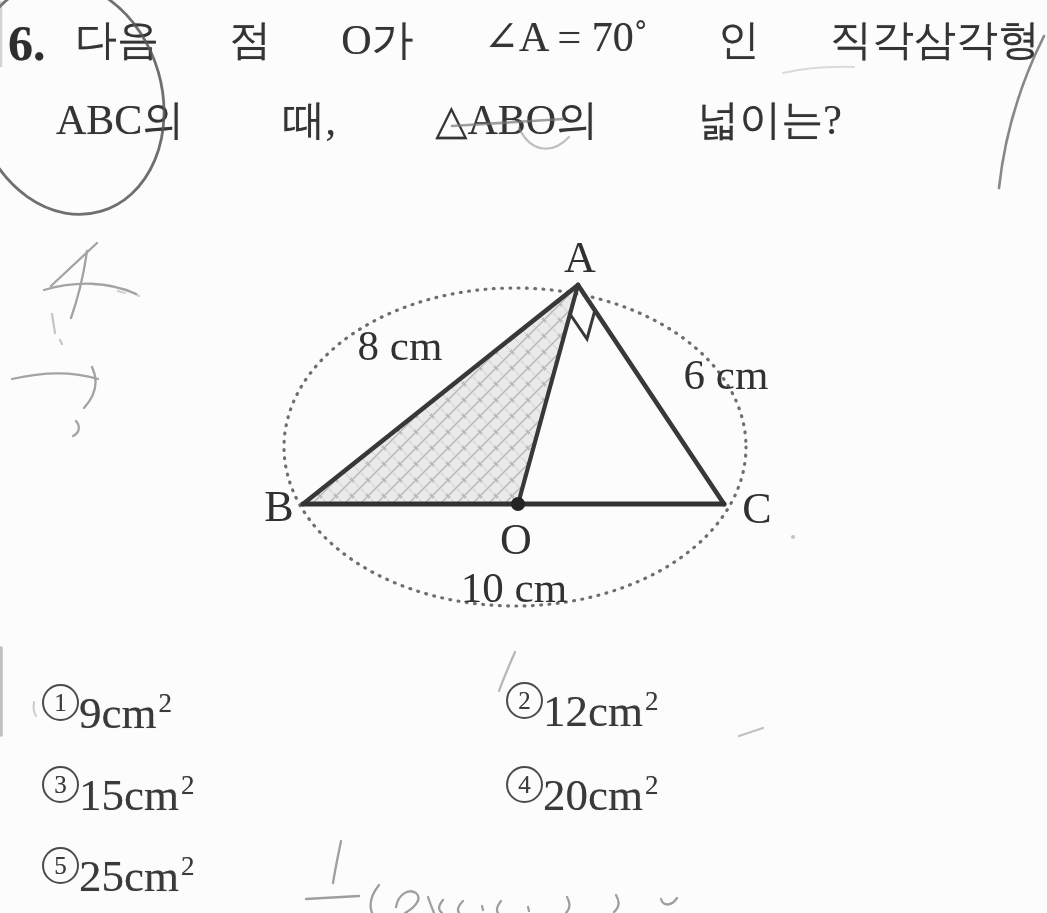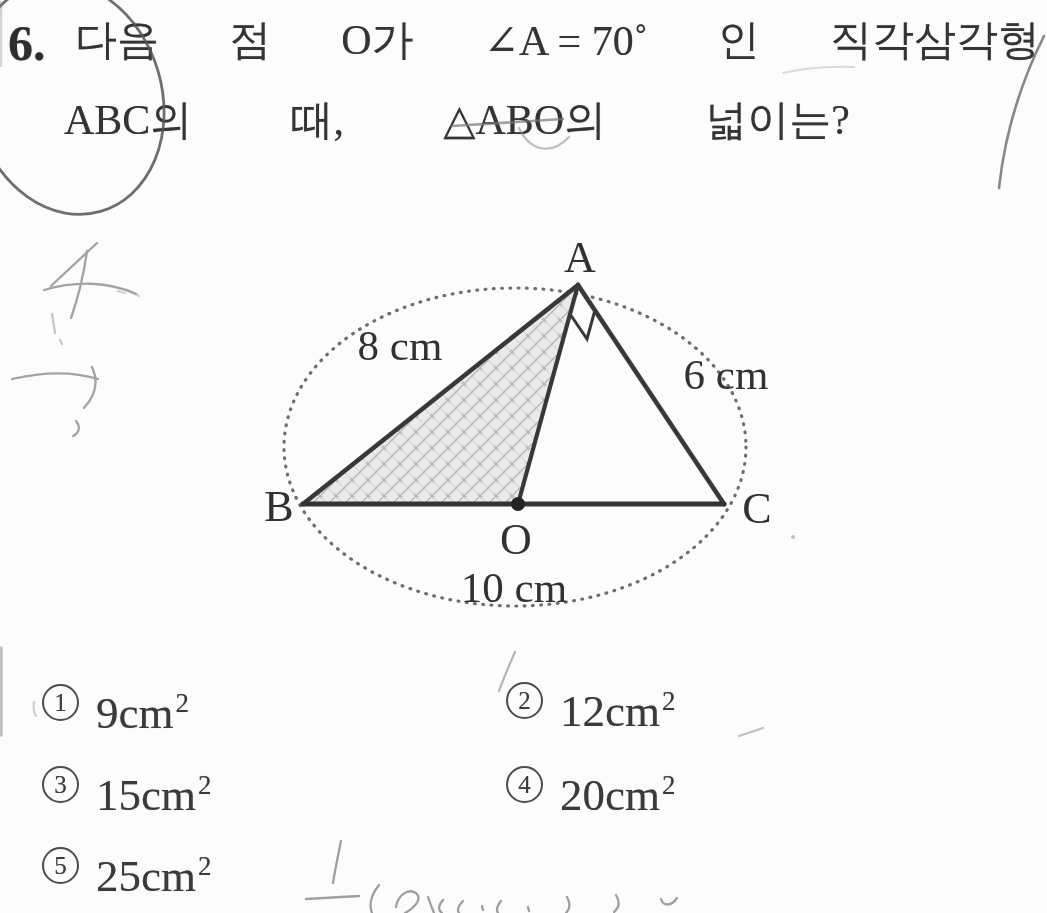--- a/index.html
+++ b/index.html
@@ -10,40 +10,40 @@
     color:#333;
   }
   .ptext { text-shadow:0 0 0.7px rgba(50,50,50,0.5); }
 
   #qnum {
     position:absolute; left:8px; top:14px;
     font-size:50px; font-weight:bold; color:#2e2e2e;
   }
   .qline {
     position:absolute; display:flex; justify-content:space-between;
-    align-items:center; font-size:42px; color:#343434;
+    align-items:flex-start; font-size:42px; color:#343434;
     white-space:nowrap;
   }
   #line1 { left:75px; top:12px; width:965px; }
-  #line2 { left:64px; top:92px; width:786px; }
+  #line2 { left:56px; top:92px; width:786px; }
 
   svg.layer { position:absolute; left:0; top:0; pointer-events:none; }
 
   .svgt { font-family:"Liberation Serif","DejaVu Serif",serif; fill:#313131; }
 
   .choice { position:absolute; display:flex; align-items:flex-start; }
   .cnum {
     width:37px; height:37px; box-sizing:border-box;
     border:2.5px solid #4c4c4c; border-radius:50%;
     display:flex; align-items:center; justify-content:center;
     font-size:25px; color:#3c3c3c; margin-top:4px;
     text-shadow:0 0 0.6px rgba(60,60,60,0.5);
   }
   .cval {
-    margin-left:17px; font-size:45px; line-height:46px; color:#3a3a3a;
+    font-size:45px; line-height:46px; color:#3a3a3a;
   }
   .cval sup { font-size:27px; margin-left:2px; }
 
   #choice-1 { left:42px;  top:680px; }
   #choice-2 { left:506px; top:678px; }
   #choice-3 { left:42px;  top:762px; }
   #choice-4 { left:506px; top:762px; }
   #choice-5 { left:42px;  top:843px; }
 </style>
 </head>

